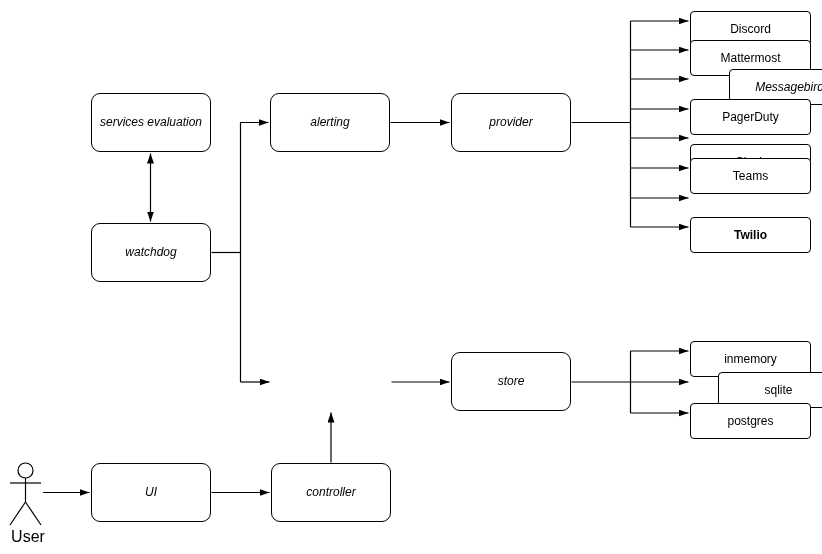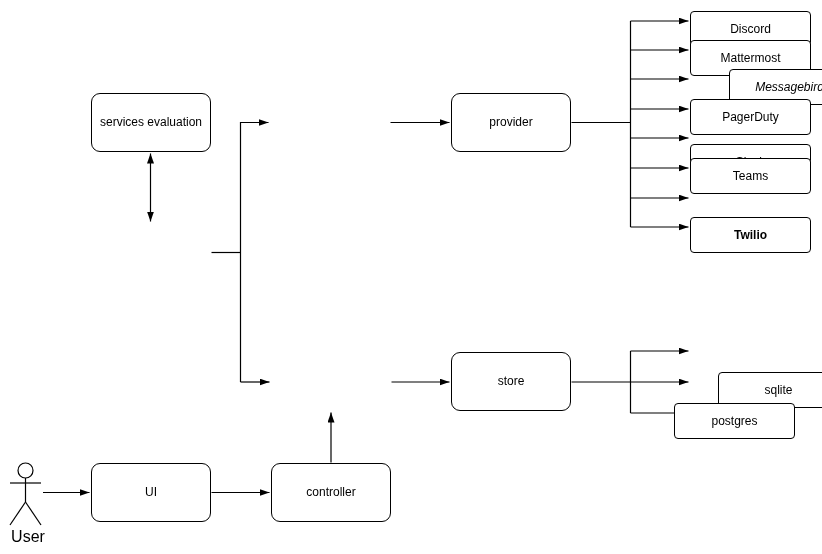--- a/index.html
+++ b/index.html
@@ -24,20 +24,21 @@
     background: #ffffff;
     border: 1px solid #000000;
     border-radius: 9px;
     display: flex;
     align-items: center;
     justify-content: center;
     font-size: 12px;
     line-height: 1.2;
     text-align: center;
     color: #000000;
+    font-style: italic;
   }
   .node .lbl { padding: 0 6px; }
   .item {
     position: absolute;
     width: 121px;
     height: 36px;
     background: #ffffff;
     border: 1px solid #000000;
     border-radius: 4px;
     display: flex;
@@ -112,21 +113,27 @@
       <path d="M10,483 H41"></path>
       <path d="M25.5,502 L10,525"></path>
       <path d="M25.5,502 L41,525"></path>
     </g>
   </svg>
 
   <div class="node" style="left:91px; top:93px;">
     <span class="lbl">services evaluation</span>
   </div>
 
+  <div class="node" style="left:91px; top:223px;">
+    <span class="lbl">watchdog</span>
+  </div>
 
+  <div class="node" style="left:270px; top:93px;">
+    <span class="lbl">alerting</span>
+  </div>
 
   <div class="node" style="left:451px; top:93px;">
     <span class="lbl">provider</span>
   </div>
 
 
   <div class="node" style="left:451px; top:352px;">
     <span class="lbl">store</span>
   </div>
 
@@ -153,22 +160,25 @@
   <div class="item" style="left:690px; top:144px;">
       <span>Slack</span>
     </div>
   <div class="item" style="left:690px; top:158px;">
       <span>Teams</span>
     </div>
   <div class="item" style="left:690px; top:217px;font-weight:bold;">
       <span>Twilio</span>
     </div>
 
+  <div class="item" style="left:690px; top:341px;">
+      <span>inmemory</span>
+    </div>
   <div class="item" style="left:690px; top:372px;margin-left:28px;">
       <span>sqlite</span>
     </div>
-  <div class="item" style="left:674px; top:403px;">
+  <div class="item" style="left:690px; top:403px;">
       <span>postgres</span>
     </div>
 
   <div class="actor-label">User</div>
 
 </div>
 
 </body></html>

